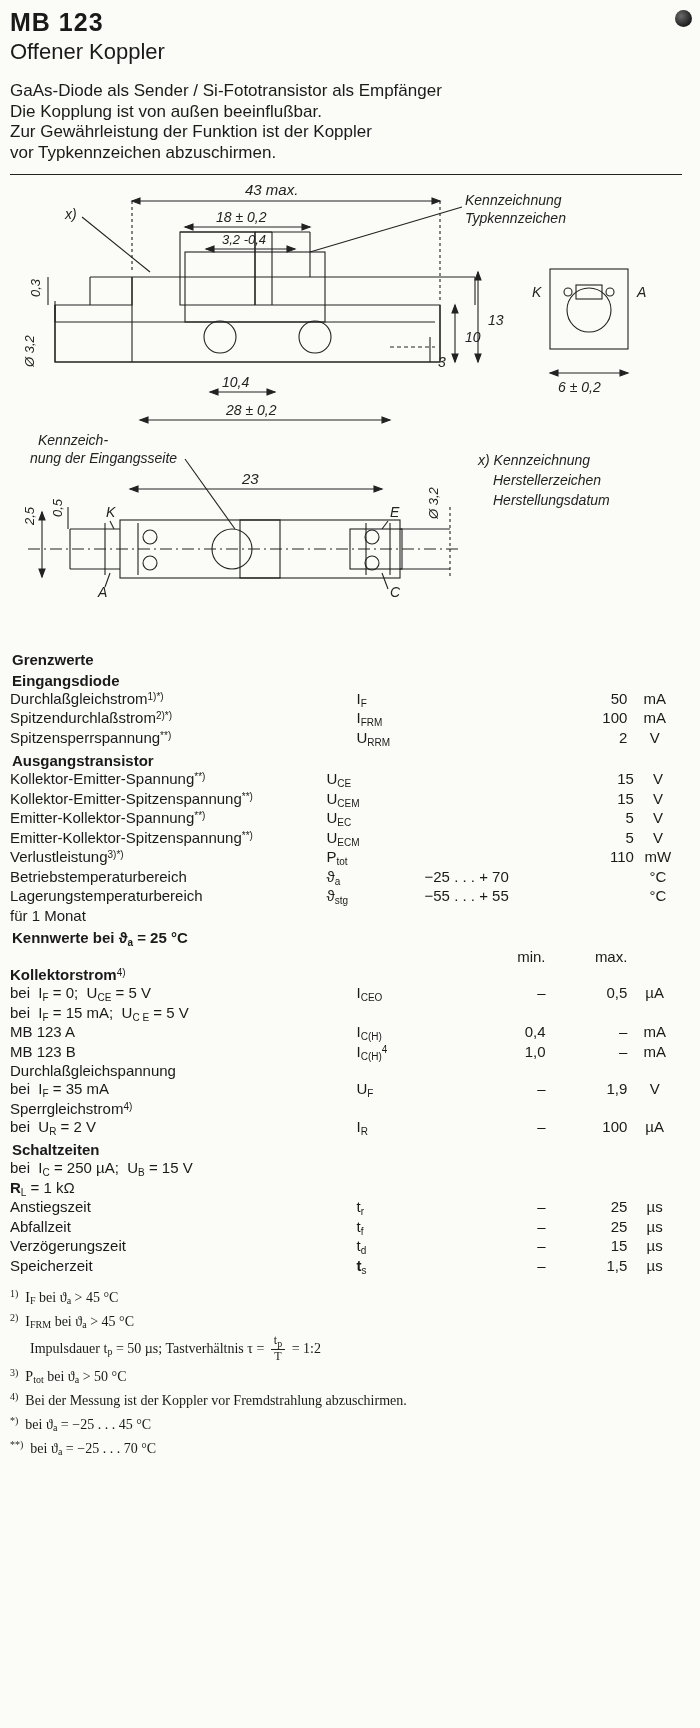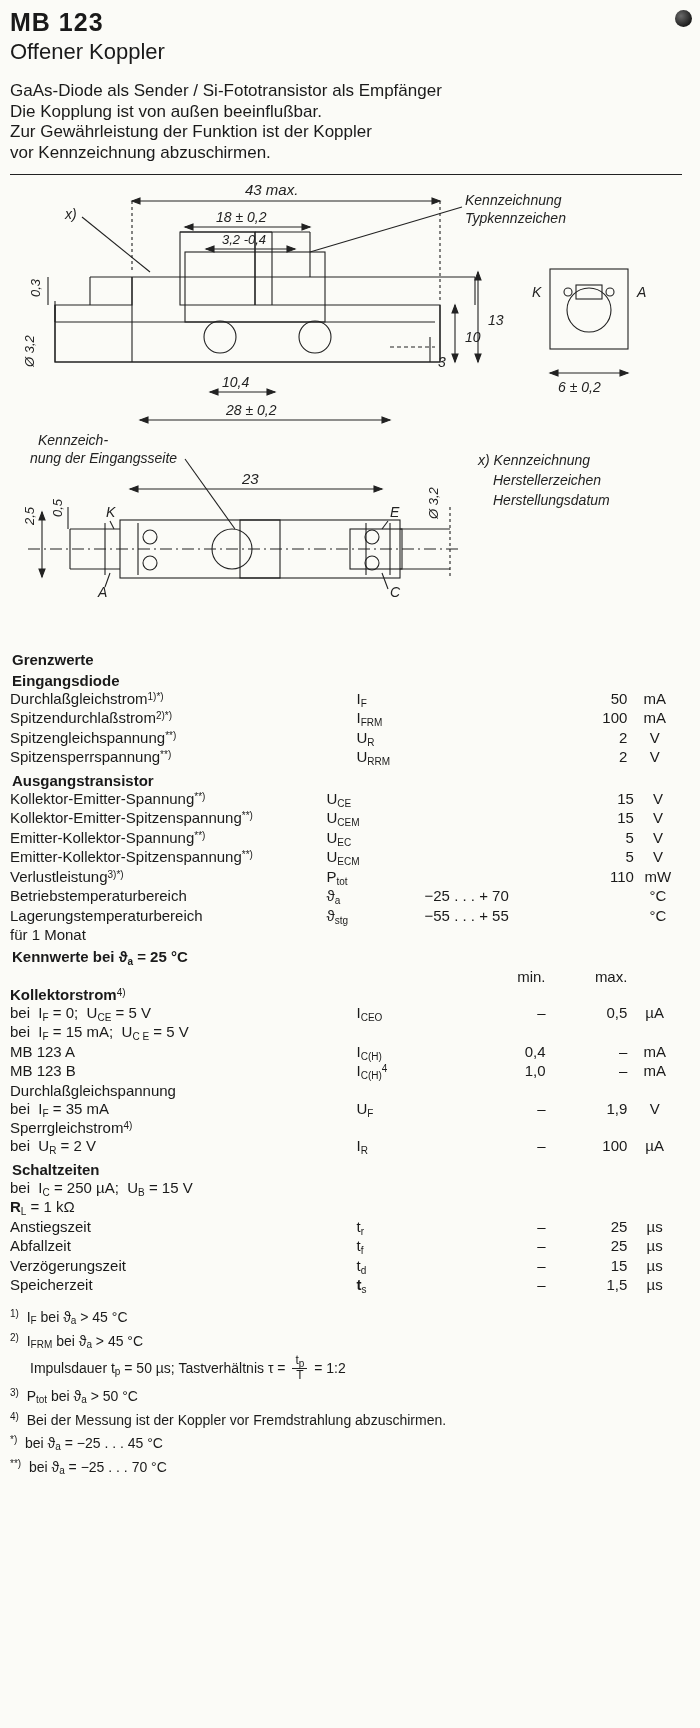--- a/index.html
+++ b/index.html
@@ -27,41 +27,41 @@
   td.c-sym{width:110px;}
   td.c-min{width:70px;text-align:right;padding-right:10px;margin-top:28px;}
   td.c-max{width:78px;text-align:right;padding-right:8px;}
   td.c-unit{width:52px;text-align:center;padding-left:6px;}
   .indent1{padding-left:20px;}
   .indent2{padding-left:60px;}
   sub{font-size:10px;vertical-align:-0.25em;}
   sup{font-size:10px;vertical-align:0.45em;}
   .hdr-min-max td{font-size:15px;}
   .colhdr{text-align:right;padding-right:12px;}
-  .notes{font-size:14px;margin-top:10px;line-height:1.5;}
+  .notes{font-size:14px;margin-top:10px;line-height:1.5;font-family:Liberation Serif, serif;}
   .notes div{margin-bottom:2px;}
   .frac{display:inline-block;text-align:center;vertical-align:-0.5em;margin:0 3px;}
   .frac .num{display:block;border-bottom:1px solid #222;padding:0 3px;font-size:12px;line-height:1.1;}
   .frac .den{display:block;padding:0 3px;font-size:12px;line-height:1.1;}
   .nwrap{white-space:normal;}
 </style>
 </head>
 <body>
 
 <div class="page">
   <div class="logo-dot"></div>
   <div class="inner">
 
     <div>
       <div class="title">MB 123</div>
       <div class="subtitle">Offener Koppler</div>
       <div class="descline">GaAs-Diode als Sender / Si-Fototransistor als Empfänger</div>
       <div class="descline">Die Kopplung ist von außen beeinflußbar.</div>
       <div class="descline">Zur Gewährleistung der Funktion ist der Koppler</div>
-      <div class="descline">vor Kennzeichnung abzuschirmen.</div>
+      <div class="descline">vor Typkennzeichen abzuschirmen.</div>
       <hr class="rule">
     </div>
 
     <div class="drawing">
       <svg width="672" height="470" viewBox="0 0 672 470">
         <g stroke="#222" fill="none" stroke-width="1.1" font-family="Liberation Sans" font-size="13">
 
           <path d="M45,124 L45,145 M45,145 L425,145"></path>
 
           <rect x="175" y="75" width="140" height="70" fill="none"></rect>
@@ -208,27 +208,20 @@
         <td class="c-unit">mA</td>
       </tr>
       <tr>
         <td class="c-label"><span>Spitzendurchlaßstrom</span><sup>2)*)</sup></td>
         <td class="c-sym"><span>I</span><sub>FRM</sub></td>
         <td class="c-min"></td>
         <td class="c-max">100</td>
         <td class="c-unit">mA</td>
       </tr>
       <tr>
-        <td class="c-label"><span>Spitzengleichspannung</span><sup>**)</sup></td>
-        <td class="c-sym"><span>U</span><sub>R</sub></td>
-        <td class="c-min"></td>
-        <td class="c-max">2</td>
-        <td class="c-unit">V</td>
-      </tr>
-      <tr>
         <td class="c-label"><span>Spitzensperrspannung</span><sup>**)</sup></td>
         <td class="c-sym"><span>U</span><sub>RRM</sub></td>
         <td class="c-min"></td>
         <td class="c-max">2</td>
         <td class="c-unit">V</td>
       </tr>
     </tbody>
       </table>
 
     <div class="sect">Ausgangstransistor</div>

